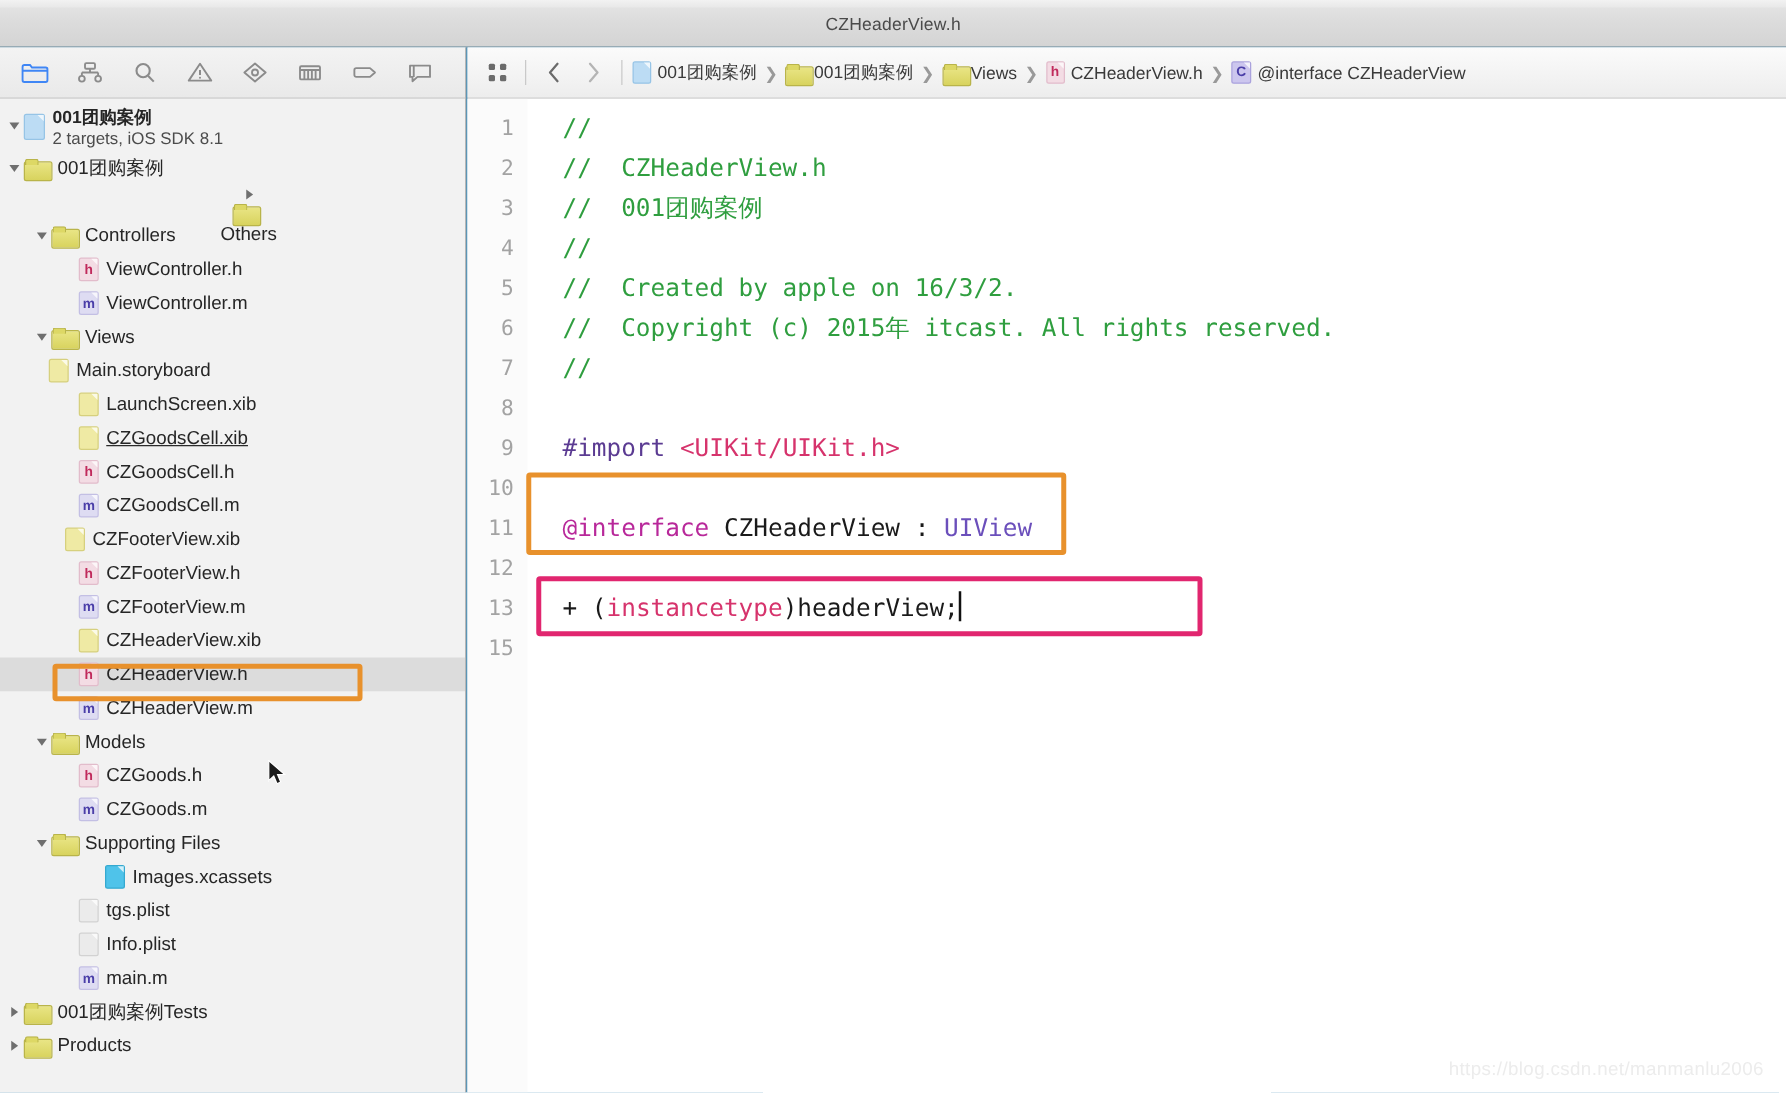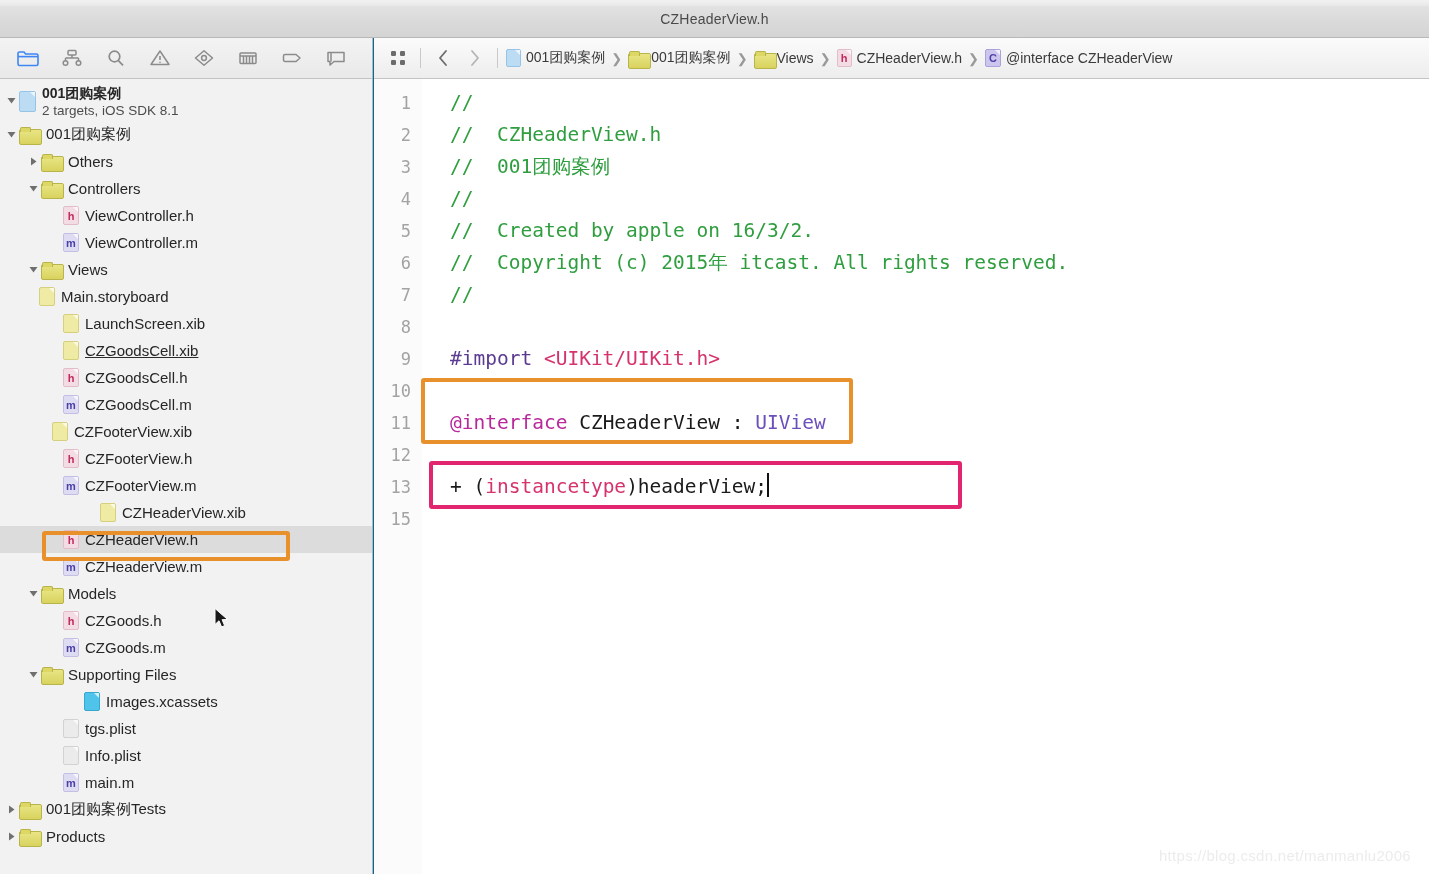--- a/index.html
+++ b/index.html
@@ -290,124 +290,124 @@
             <span class="tri">
               <svg width="9" height="9" viewBox="0 0 9 9">
                 <path d="M0.5 2 L8.5 2 L4.5 7.5 Z" fill="#6f6f6f"></path>
               </svg>
             </span>
             <span class="ficon">
               <span class="folder"></span>
             </span>
             <span class="label">001团购案例</span>
           </div>
+          <div class="row" style="padding-left: 26px; flex-direction: column;">
+            <span class="tri">
+              <svg width="9" height="9" viewBox="0 0 9 9">
+                <path d="M2 0.5 L2 8.5 L7.5 4.5 Z" fill="#6f6f6f"></path>
+              </svg>
+            </span>
+            <span class="ficon">
+              <span class="folder"></span>
+            </span>
+            <span class="label">Others</span>
+          </div>
           <div class="row" style="padding-left: 26px;">
             <span class="tri">
               <svg width="9" height="9" viewBox="0 0 9 9">
-                <path d="M2 0.5 L2 8.5 L7.5 4.5 Z" fill="#6f6f6f"></path>
-              </svg>
-            </span>
-            <span class="ficon">
-              <span class="folder"></span>
-            </span>
-            <span class="label">Others</span>
+                <path d="M0.5 2 L8.5 2 L4.5 7.5 Z" fill="#6f6f6f"></path>
+              </svg>
+            </span>
+            <span class="ficon">
+              <span class="folder"></span>
+            </span>
+            <span class="label">Controllers</span>
+          </div>
+          <div class="row" style="padding-left: 48px;">
+            <span class="tri blank"></span>
+            <span class="ficon">
+              <span class="badge h">h</span>
+            </span>
+            <span class="label">ViewController.h</span>
+          </div>
+          <div class="row" style="padding-left: 48px;">
+            <span class="tri blank"></span>
+            <span class="ficon">
+              <span class="badge m">m</span>
+            </span>
+            <span class="label">ViewController.m</span>
           </div>
           <div class="row" style="padding-left: 26px;">
             <span class="tri">
               <svg width="9" height="9" viewBox="0 0 9 9">
                 <path d="M0.5 2 L8.5 2 L4.5 7.5 Z" fill="#6f6f6f"></path>
               </svg>
             </span>
             <span class="ficon">
               <span class="folder"></span>
             </span>
-            <span class="label">Controllers</span>
+            <span class="label">Views</span>
+          </div>
+          <div class="row" style="padding-left: 24px;">
+            <span class="tri blank"></span>
+            <span class="ficon">
+              <span class="badge storyboard"></span>
+            </span>
+            <span class="label">Main.storyboard</span>
+          </div>
+          <div class="row" style="padding-left: 48px;">
+            <span class="tri blank"></span>
+            <span class="ficon">
+              <span class="badge xib"></span>
+            </span>
+            <span class="label">LaunchScreen.xib</span>
+          </div>
+          <div class="row" style="padding-left: 48px; text-decoration: underline;">
+            <span class="tri blank"></span>
+            <span class="ficon">
+              <span class="badge xib"></span>
+            </span>
+            <span class="label">CZGoodsCell.xib</span>
           </div>
           <div class="row" style="padding-left: 48px;">
             <span class="tri blank"></span>
             <span class="ficon">
               <span class="badge h">h</span>
             </span>
-            <span class="label">ViewController.h</span>
+            <span class="label">CZGoodsCell.h</span>
           </div>
           <div class="row" style="padding-left: 48px;">
             <span class="tri blank"></span>
             <span class="ficon">
               <span class="badge m">m</span>
             </span>
-            <span class="label">ViewController.m</span>
-          </div>
-          <div class="row" style="padding-left: 26px;">
-            <span class="tri">
-              <svg width="9" height="9" viewBox="0 0 9 9">
-                <path d="M0.5 2 L8.5 2 L4.5 7.5 Z" fill="#6f6f6f"></path>
-              </svg>
-            </span>
-            <span class="ficon">
-              <span class="folder"></span>
-            </span>
-            <span class="label">Views</span>
-          </div>
-          <div class="row" style="padding-left: 24px;">
-            <span class="tri blank"></span>
-            <span class="ficon">
-              <span class="badge storyboard"></span>
-            </span>
-            <span class="label">Main.storyboard</span>
-          </div>
-          <div class="row" style="padding-left: 48px;">
+            <span class="label">CZGoodsCell.m</span>
+          </div>
+          <div class="row" style="padding-left: 37px;">
             <span class="tri blank"></span>
             <span class="ficon">
               <span class="badge xib"></span>
             </span>
-            <span class="label">LaunchScreen.xib</span>
-          </div>
-          <div class="row" style="padding-left: 48px; text-decoration: underline;">
-            <span class="tri blank"></span>
-            <span class="ficon">
-              <span class="badge xib"></span>
-            </span>
-            <span class="label">CZGoodsCell.xib</span>
+            <span class="label">CZFooterView.xib</span>
           </div>
           <div class="row" style="padding-left: 48px;">
             <span class="tri blank"></span>
             <span class="ficon">
               <span class="badge h">h</span>
             </span>
-            <span class="label">CZGoodsCell.h</span>
+            <span class="label">CZFooterView.h</span>
           </div>
           <div class="row" style="padding-left: 48px;">
             <span class="tri blank"></span>
             <span class="ficon">
               <span class="badge m">m</span>
             </span>
-            <span class="label">CZGoodsCell.m</span>
-          </div>
-          <div class="row" style="padding-left: 37px;">
-            <span class="tri blank"></span>
-            <span class="ficon">
-              <span class="badge xib"></span>
-            </span>
-            <span class="label">CZFooterView.xib</span>
-          </div>
-          <div class="row" style="padding-left: 48px;">
-            <span class="tri blank"></span>
-            <span class="ficon">
-              <span class="badge h">h</span>
-            </span>
-            <span class="label">CZFooterView.h</span>
-          </div>
-          <div class="row" style="padding-left: 48px;">
-            <span class="tri blank"></span>
-            <span class="ficon">
-              <span class="badge m">m</span>
-            </span>
             <span class="label">CZFooterView.m</span>
           </div>
-          <div class="row" style="padding-left: 48px; margin-left: 37px;">
+          <div class="row" style="padding-left: 48px;">
             <span class="tri blank"></span>
             <span class="ficon">
               <span class="badge xib"></span>
             </span>
             <span class="label">CZHeaderView.xib</span>
           </div>
           <div class="row selected" style="padding-left: 48px;">
             <span class="tri blank"></span>
             <span class="ficon">
               <span class="badge h">h</span>

